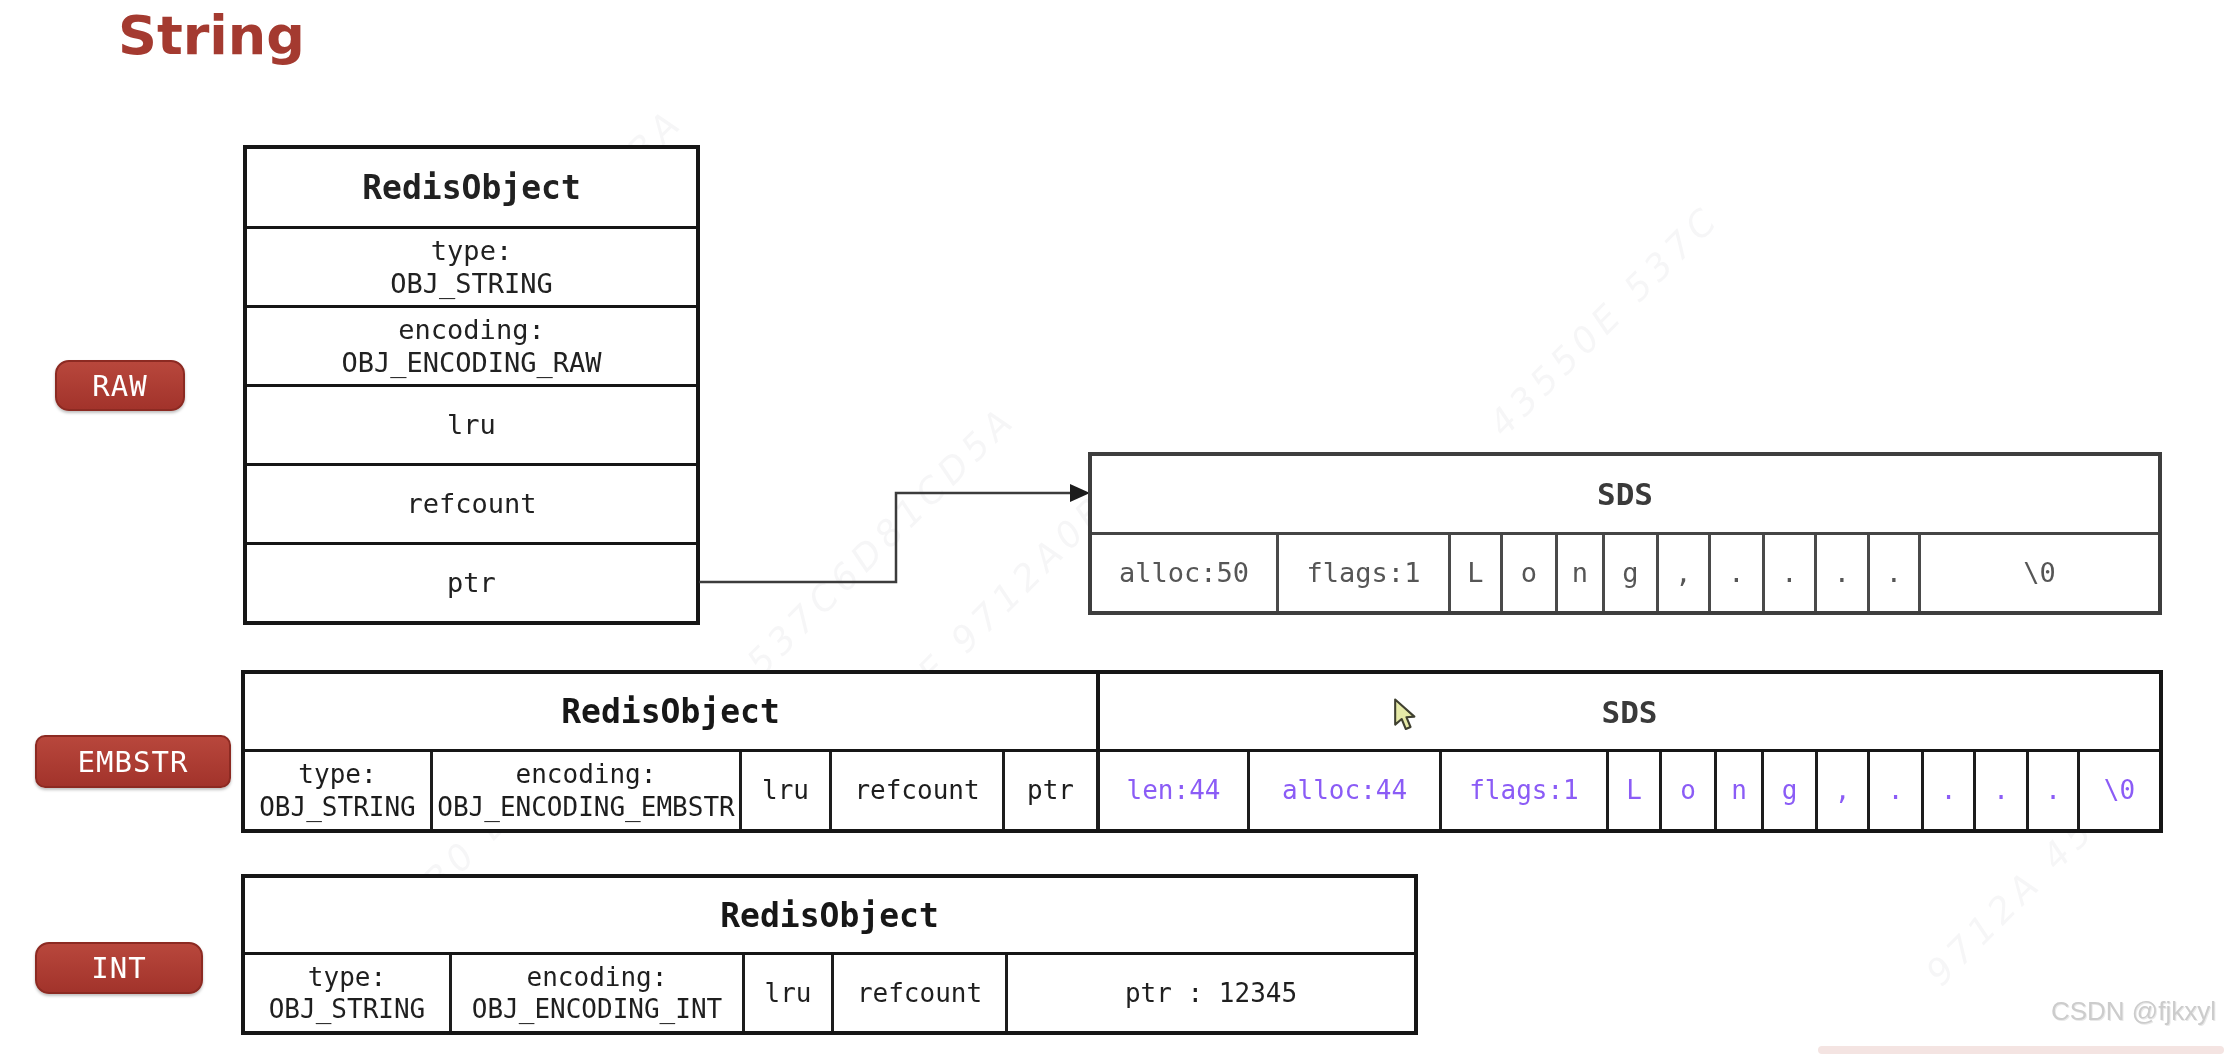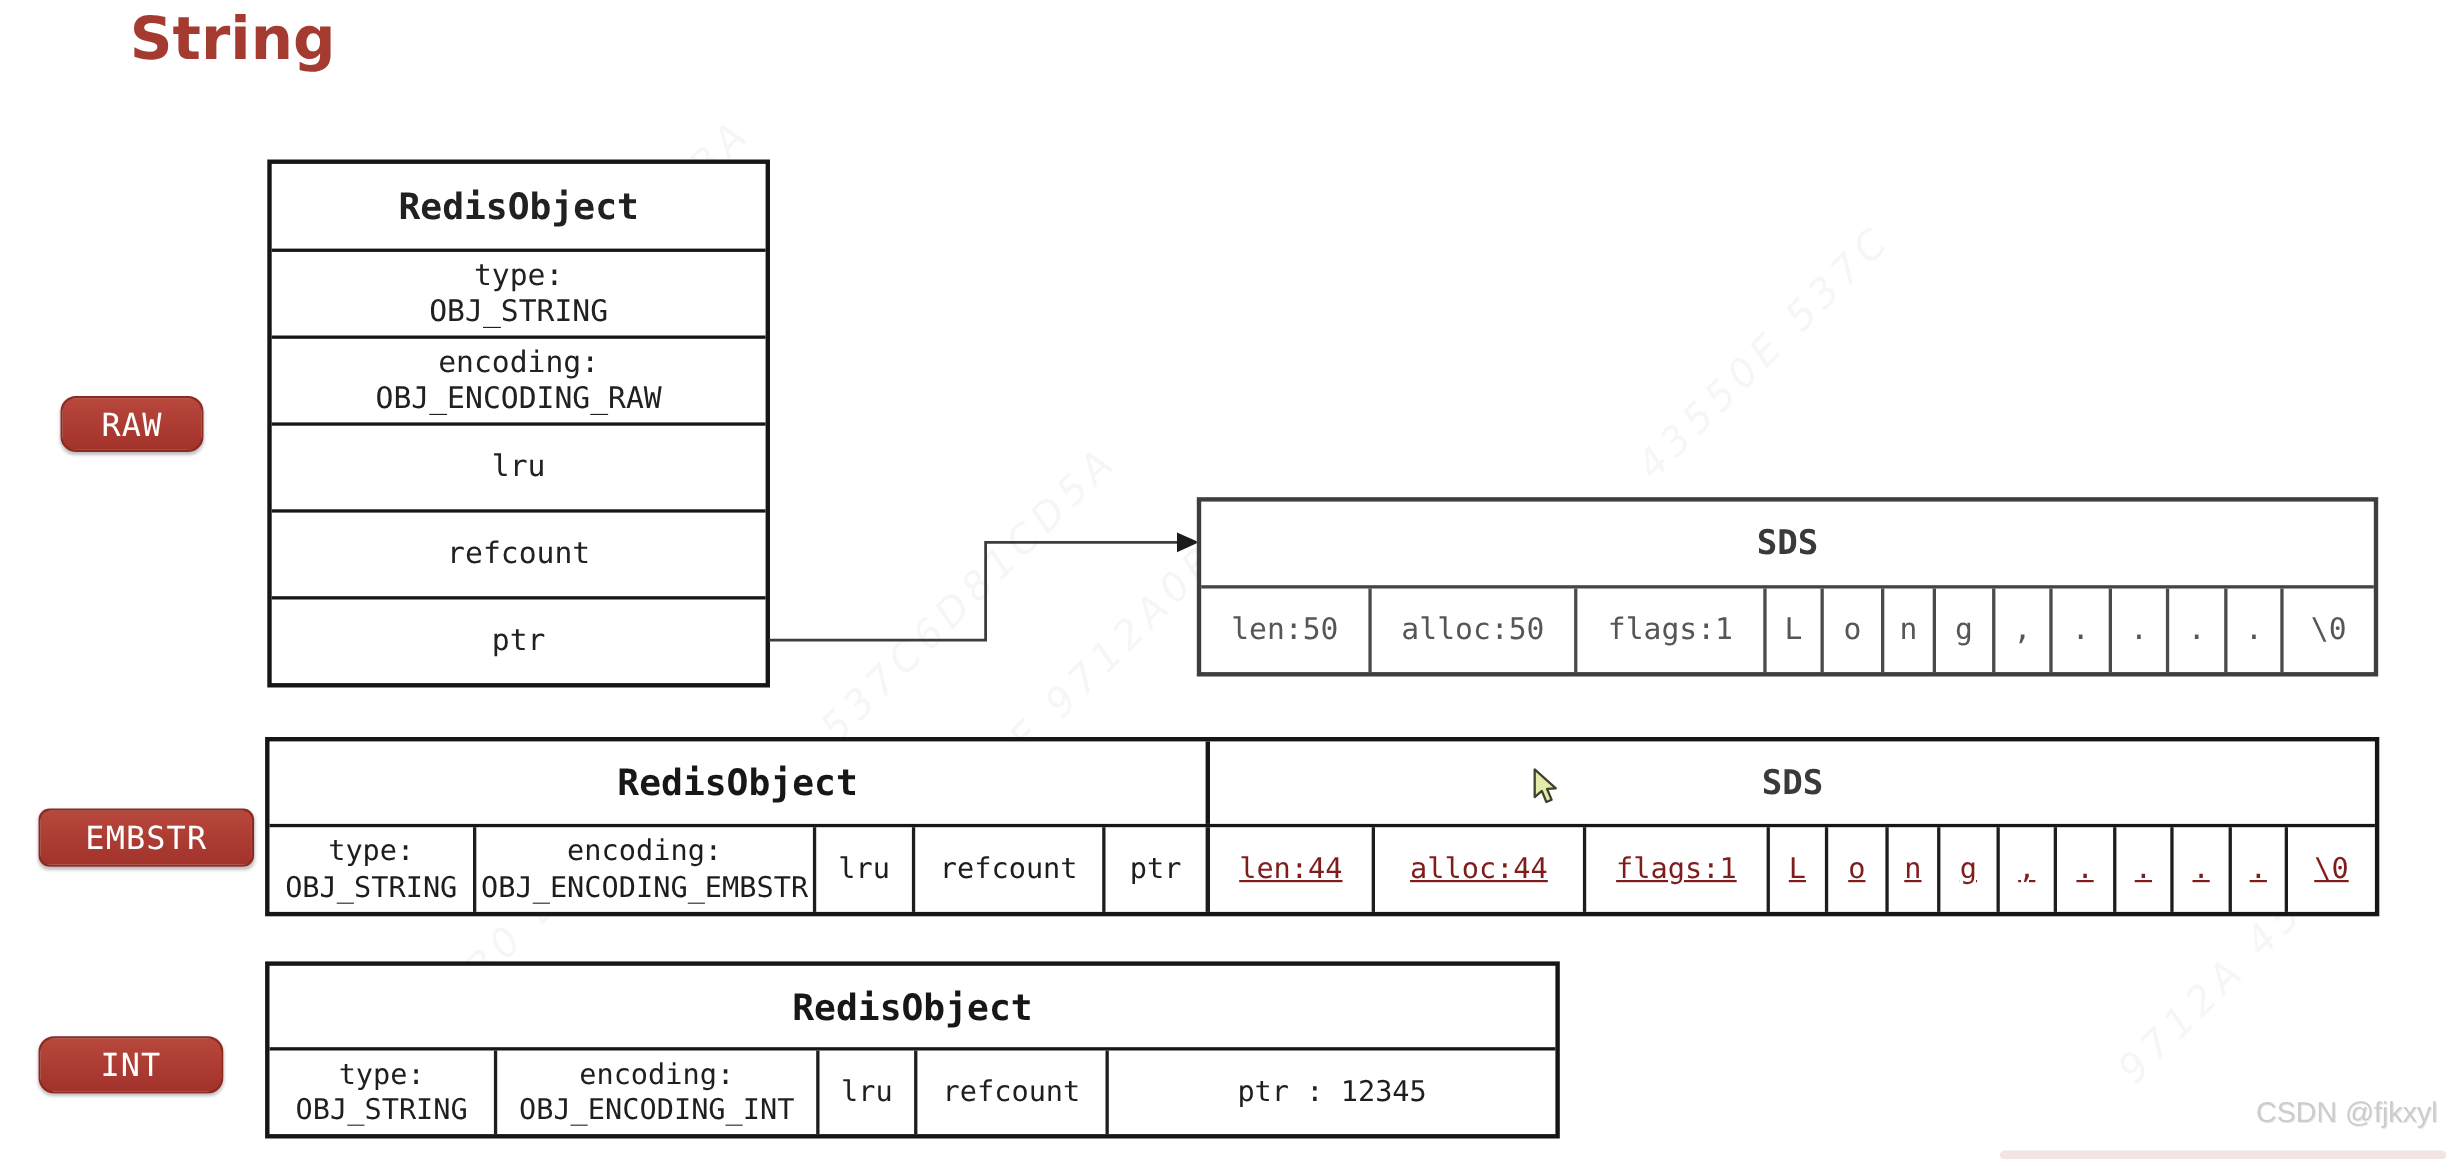--- a/index.html
+++ b/index.html
@@ -47,21 +47,21 @@
   #raw-sds .cell{border-right:3px solid #4a4a4a;font-size:27px;color:#565656;}
 
   
   #embstr-box{left:241px;top:670px;width:1922px;height:163px;display:flex;flex-direction:column;}
   .split-head{height:75px;display:flex;border-bottom:3px solid #161616;}
   .split-head .part{display:flex;align-items:center;justify-content:center;font-weight:bold;box-sizing:border-box;}
   #embstr-box .part-obj{width:855px;border-right:4px solid #161616;font-size:33px;color:#171717;}
   #embstr-box .part-sds{flex:1;font-size:31px;color:#3a3a3a;}
   #embstr-box .cell{border-right:3px solid #1d1d1d;font-size:26px;color:#1d1d1d;}
   #embstr-box .cell:nth-child(5){border-right-width:4px;}
-  #embstr-box .cell.gray{color:#7f1d1d;text-decoration:underline;}
+  #embstr-box .cell.gray{color:#8b5cf6;}
 
   
   #int-box{left:241px;top:874px;width:1177px;height:161px;display:flex;flex-direction:column;}
   #int-box .int-head{height:74px;display:flex;align-items:center;justify-content:center;
         border-bottom:3px solid #161616;font-weight:bold;font-size:33px;color:#171717;}
   #int-box .cell{border-right:3px solid #1d1d1d;font-size:26px;color:#1f1f1f;}
 
   #ptr-arrow{position:absolute;left:698px;top:478px;}
   #mouse-cursor{position:absolute;left:1392px;top:698px;}
 
@@ -101,21 +101,20 @@
   </div>
 
   <svg id="ptr-arrow" width="394" height="112" viewBox="0 0 394 112">
     <polyline points="1,104 198,104 198,15 372,15" fill="none" stroke="#3c3c3c" stroke-width="2.5"></polyline>
     <polygon points="372,6 392,15 372,24" fill="#1c1c1c"></polygon>
   </svg>
 
   <div class="box" id="raw-sds">
     <div class="sds-head">SDS</div>
     <div class="cells">
-        <div class="cell" style="width: 155px; flex: 0 0 auto;">len:50</div>
         <div class="cell" style="width: 187px; flex: 0 0 auto; text-align: center;">alloc:50</div>
         <div class="cell" style="width: 172px; flex: 0 0 auto;">flags:1</div>
         <div class="cell" style="width: 52px; flex: 0 0 auto;">L</div>
         <div class="cell" style="width: 55px; flex: 0 0 auto;">o</div>
         <div class="cell" style="width: 47px; flex: 0 0 auto;">n</div>
         <div class="cell" style="width: 54px; flex: 0 0 auto;">g</div>
         <div class="cell" style="width: 52px; flex: 0 0 auto;">,</div>
         <div class="cell" style="width: 54px; flex: 0 0 auto;">.</div>
         <div class="cell" style="width: 52px; flex: 0 0 auto;">.</div>
         <div class="cell" style="width: 53px; flex: 0 0 auto;">.</div>

